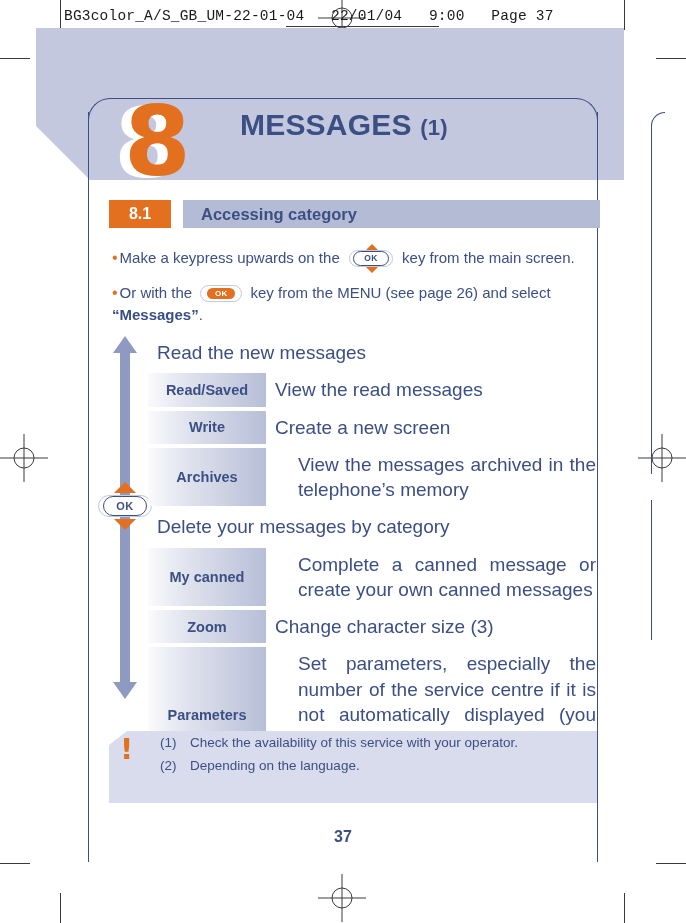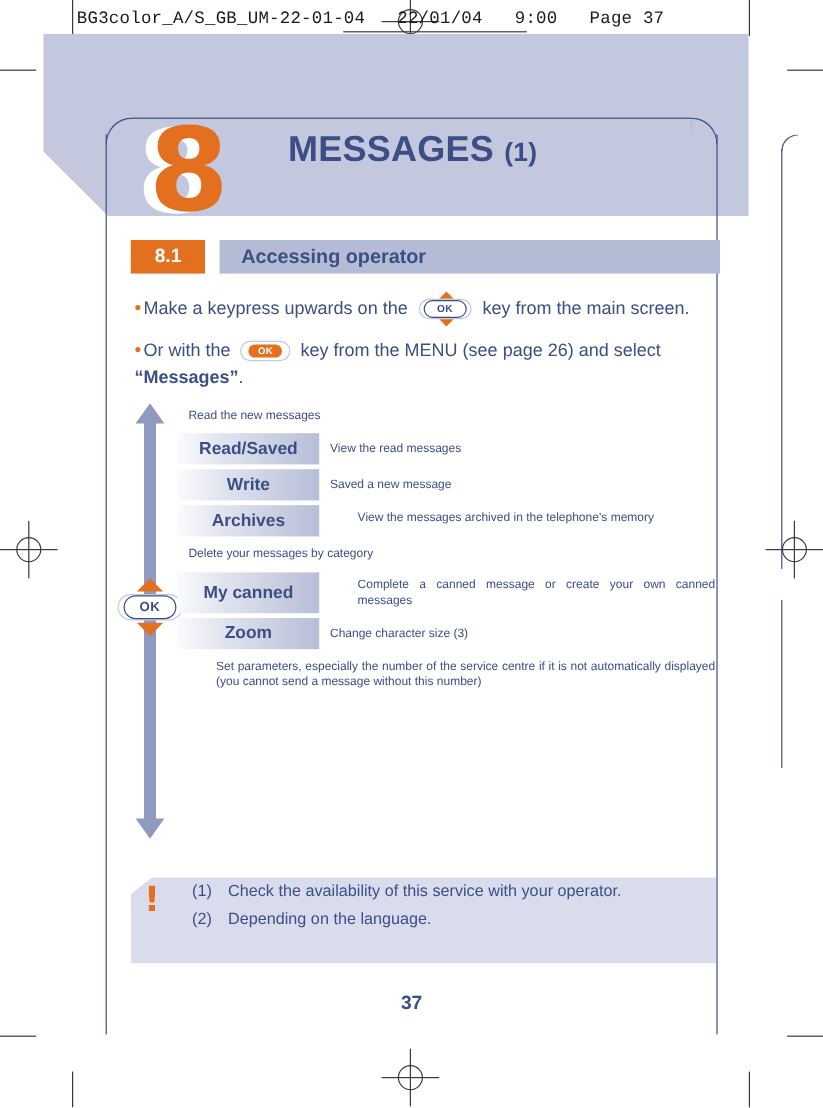--- a/index.html
+++ b/index.html
@@ -274,21 +274,21 @@
     font-size: 14.5px;
     font-weight: bold;
     display: flex; align-items: center; justify-content: center;
     text-align: center;
     padding: 5px 4px;
   }
   .menu-desc {
     flex: 1;
     padding: 4px 0 4px 9px;
     color: #3c4f84;
-    font-size: 10px;
+    font-size: 19px;
     line-height: 1.33;
     display: flex; align-items: center;
   }
   .menu-desc.justify { text-align: justify; text-align-last: left; display: block; padding-left: 32px; }
   .menu-desc.justify span { display: block; }
 
   
   .nav-bar { position: absolute; left: 113px; top: 336px; }
   .nav-shaft {
     position: absolute; left: 7px; top: 14px;
@@ -443,21 +443,21 @@
 <div class="chapter-num">8</div>
 
 <div class="chapter-title">
   <span>MESSAGES</span>
   <span class="sup">(1)</span>
 </div>
 
 <div class="section-row">
   <div class="section-num">8.1</div>
   <div class="section-gap"></div>
-  <div class="section-title-bar">Accessing operator</div>
+  <div class="section-title-bar">Accessing category</div>
 </div>
 
 <div class="bullets">
 
   <div class="bullet-line">
     <span class="bullet-dot">•</span><span>Make a keypress upwards on the</span>
     <span class="ok-key-nav">
       <span class="tri-up"></span>
       <span class="oval-outer"></span>
       <span class="oval"></span>
@@ -500,21 +500,21 @@
     <div class="menu-desc">Read the new messages</div>
   </div>
 
   <div class="menu-row">
     <div class="menu-label">Read/Saved</div>
     <div class="menu-desc">View the read messages</div>
   </div>
 
   <div class="menu-row">
     <div class="menu-label">Write</div>
-    <div class="menu-desc">Saved a new message</div>
+    <div class="menu-desc">Create a new screen</div>
   </div>
 
   <div class="menu-row">
     <div class="menu-label">Archives</div>
     <div class="menu-desc justify">
       <span>View the messages archived in the telephone’s memory</span>
     </div>
   </div>
 
   <div class="menu-row">
@@ -527,20 +527,21 @@
       <span>Complete a canned message or create your own canned messages</span>
     </div>
   </div>
 
   <div class="menu-row">
     <div class="menu-label">Zoom</div>
     <div class="menu-desc">Change character size (3)</div>
   </div>
 
   <div class="menu-row">
+    <div class="menu-label">Parameters</div>
     <div class="menu-desc justify">
       <span>Set parameters, especially the number of the service centre if it is not automatically displayed (you cannot send a message without this number)</span>
     </div>
   </div>
 
 </div>
 
 <div class="footnote-block"></div>
 <div class="footnote-bang">!</div>
 

